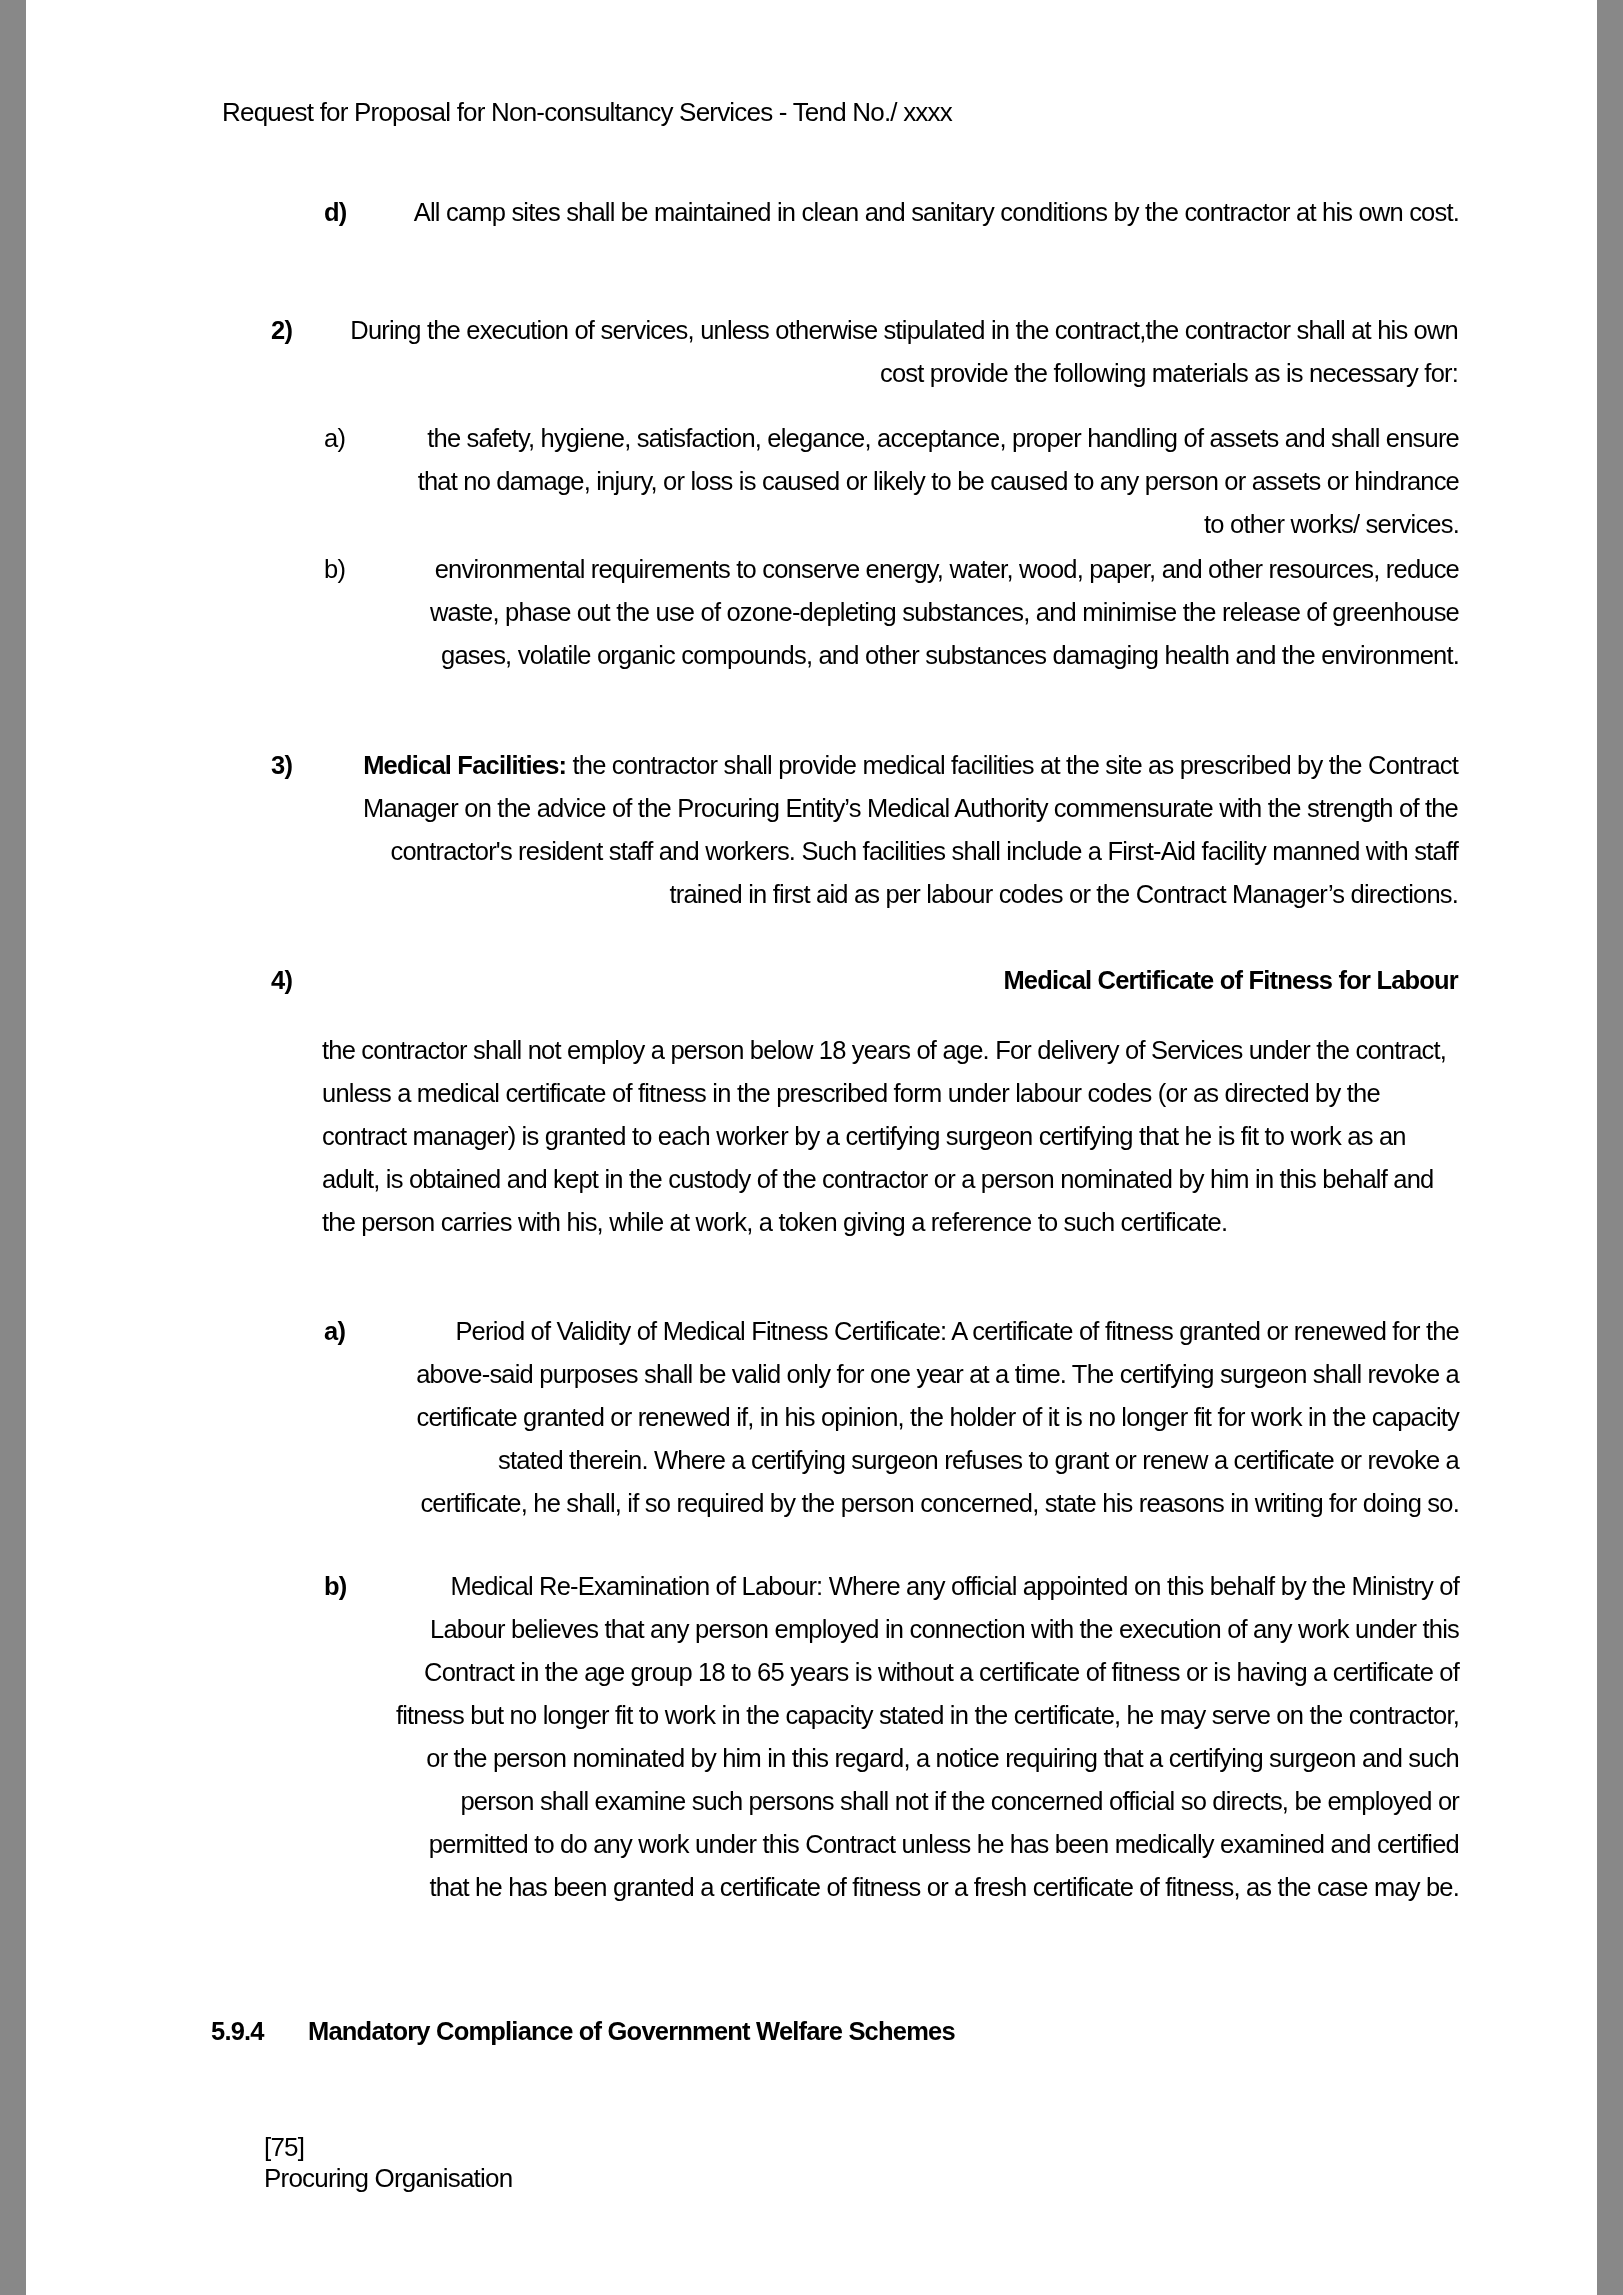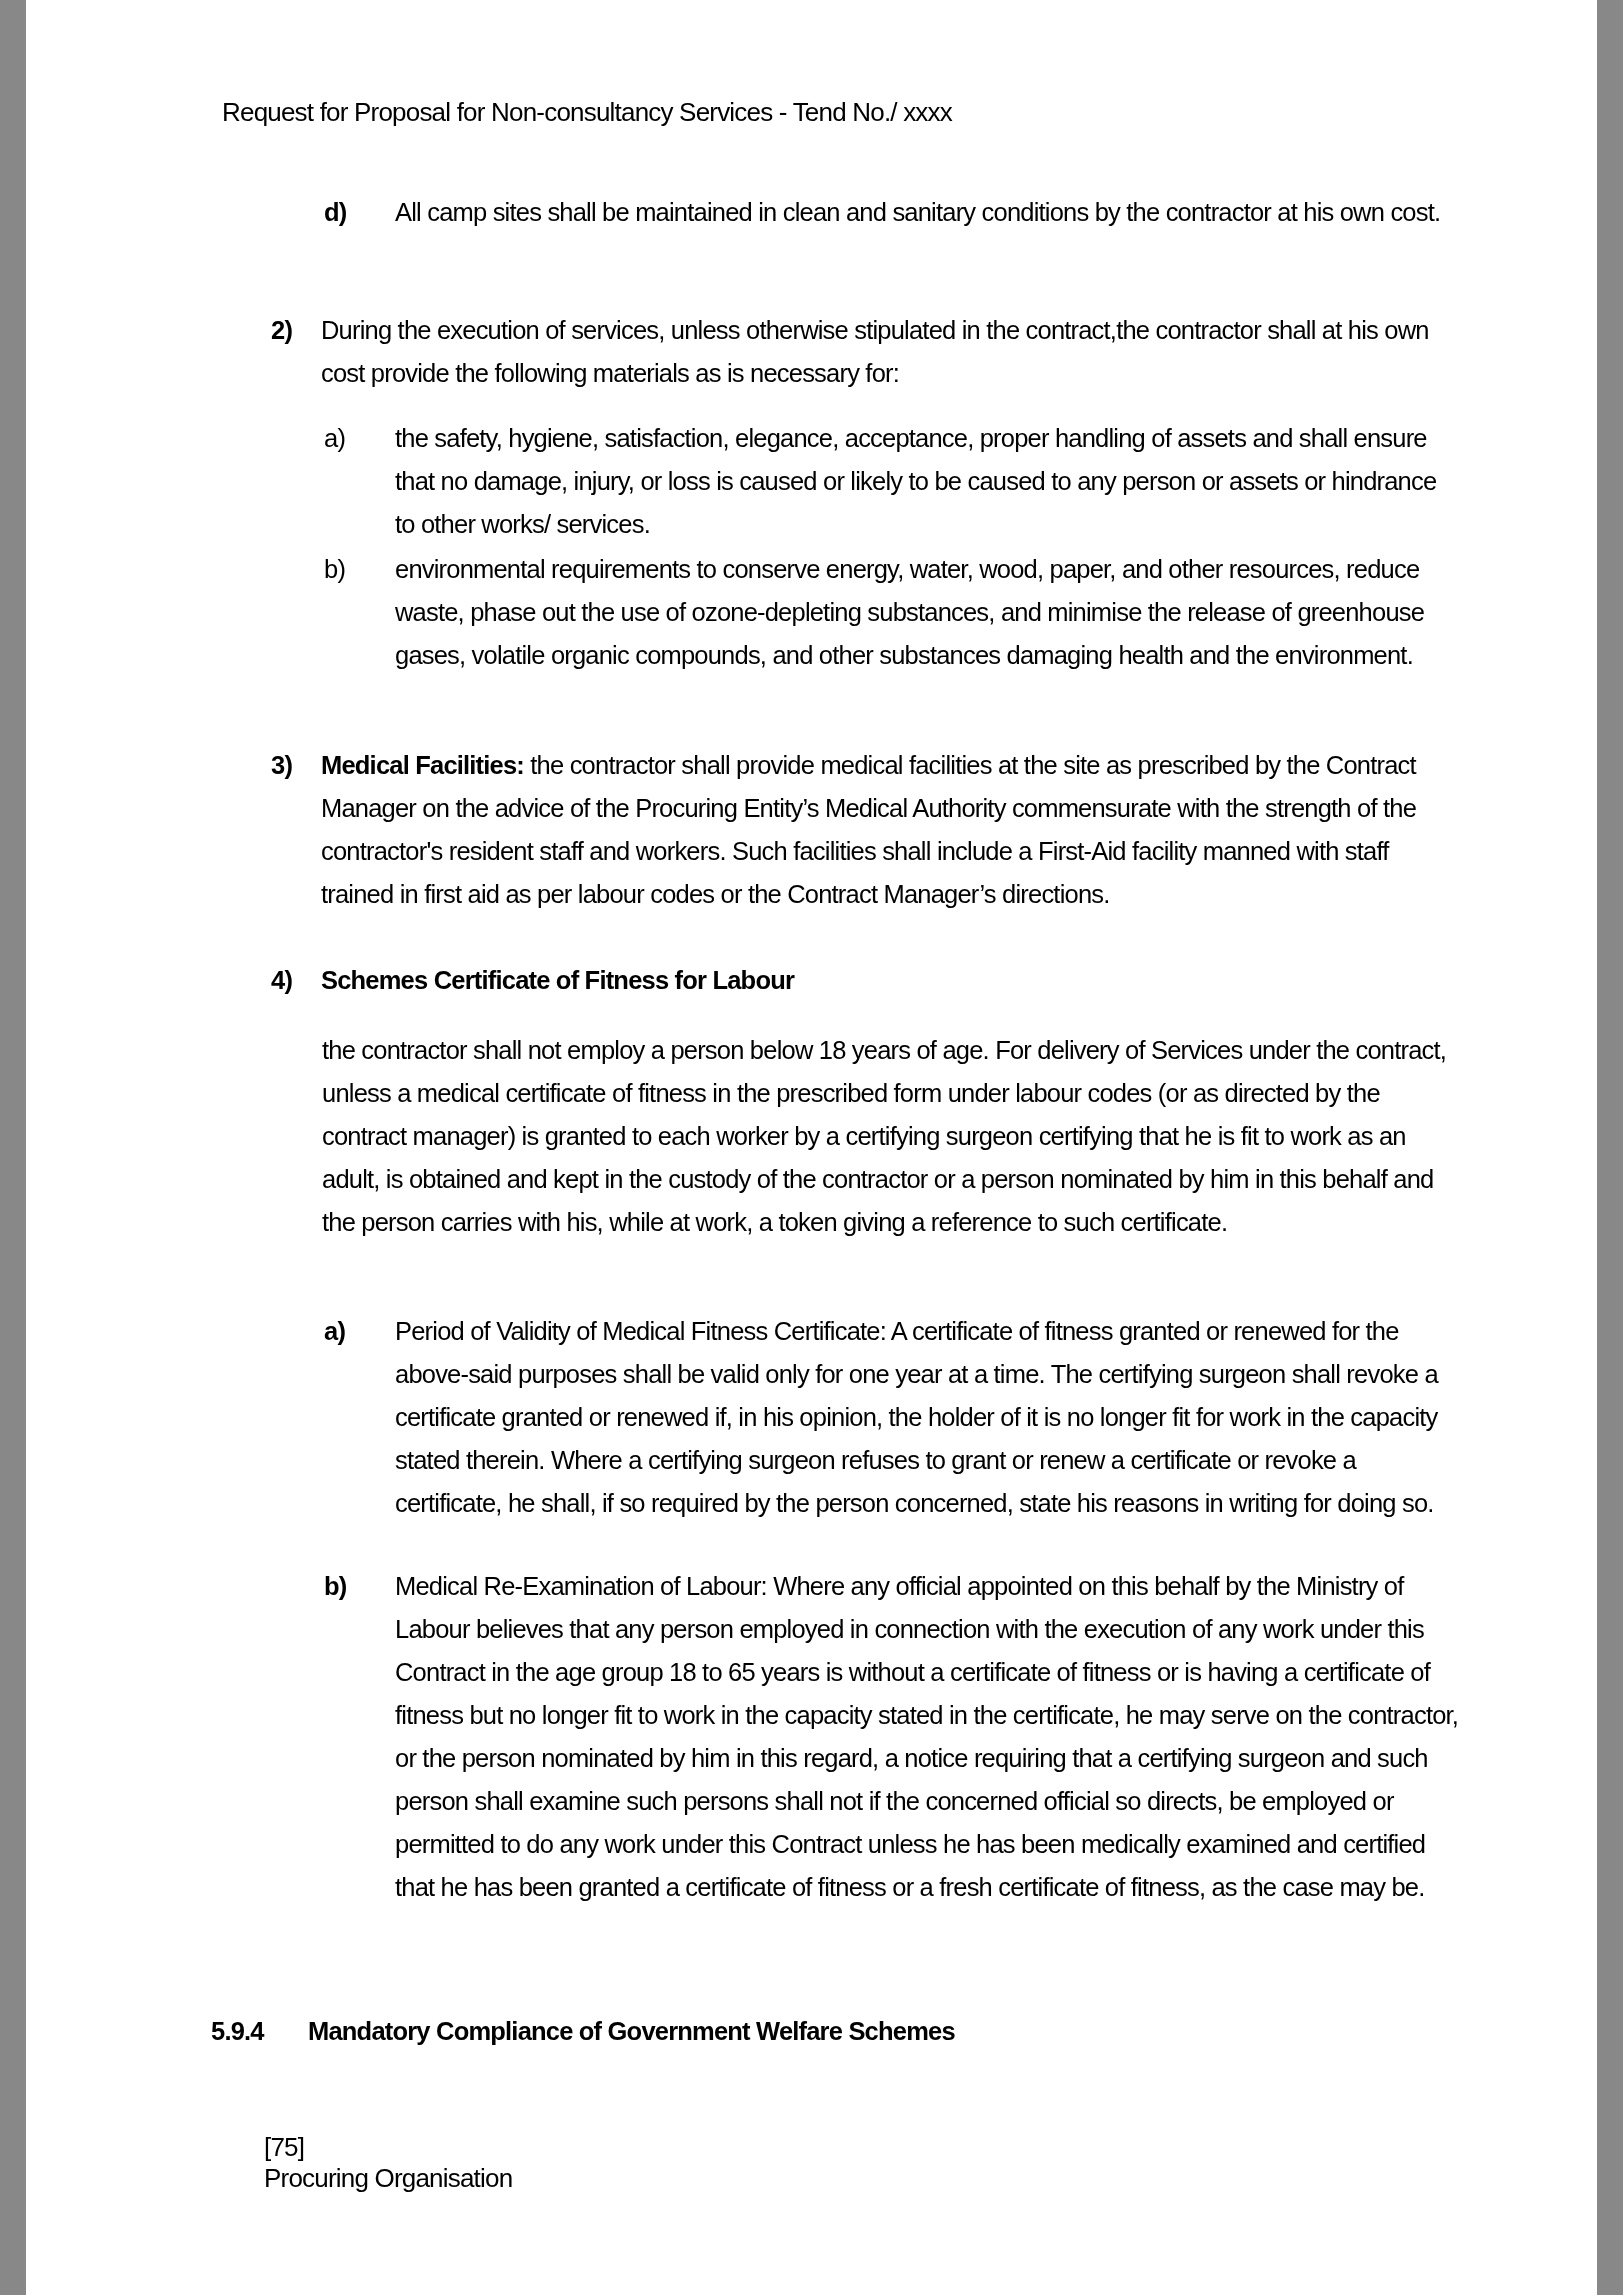--- a/index.html
+++ b/index.html
@@ -19,21 +19,21 @@
   }
   .abs { position: absolute; }
   .hdr {
     font-size: 26px;
     line-height: 31px;
     letter-spacing: -0.8px;
     white-space: nowrap;
   }
   .li { display: flex; align-items: flex-start; }
   .li .lbl { flex: 0 0 auto; }
-  .li .txt { flex: 1 1 auto; }
+  .li .txt { flex: 1 1 auto; text-align: right; }
   .b { font-weight: bold; }
   .footer-row {
     display: flex;
     justify-content: space-between;
     align-items: baseline;
     font-size: 26px;
     line-height: 31px;
     letter-spacing: -0.8px;
   }
   .sec-heading { display: flex; font-weight: bold; }
@@ -66,21 +66,21 @@
     <div class="txt" style="max-width:1065px;">environmental requirements to conserve energy, water, wood, paper, and other resources, reduce waste, phase out the use of ozone-depleting substances, and minimise the release of greenhouse gases, volatile organic compounds, and other substances damaging health and the environment.</div>
   </div>
 
   <div class="abs li" style="left:245px; top:744px; width:1188px;">
     <div class="lbl b" style="width:50px;">3)</div>
     <div class="txt" style="max-width:1137px;"><span class="b">Medical Facilities:</span><span> the contractor shall provide medical facilities at the site as prescribed by the Contract Manager on the advice of the Procuring Entity’s Medical Authority commensurate with the strength of the contractor's resident staff and workers. Such facilities shall include a First-Aid facility manned with staff trained in first aid as per labour codes or the Contract Manager’s directions.</span></div>
   </div>
 
   <div class="abs li b" style="left:245px; top:959px; width:1188px;">
     <div class="lbl" style="width:50px;">4)</div>
-    <div class="txt" style="max-width:1137px;">Schemes Certificate of Fitness for Labour</div>
+    <div class="txt" style="max-width:1137px;">Medical Certificate of Fitness for Labour</div>
   </div>
 
   <div class="abs" style="left:296px; top:1029px; width:1139px;">the contractor shall not employ a person below 18 years of age. For delivery of Services under the contract, unless a medical certificate of fitness in the prescribed form under labour codes (or as directed by the contract manager) is granted to each worker by a certifying surgeon certifying that he is fit to work as an adult, is obtained and kept in the custody of the contractor or a person nominated by him in this behalf and the person carries with his, while at work, a token giving a reference to such certificate.</div>
 
   <div class="abs li" style="left:298px; top:1310px; width:1135px;">
     <div class="lbl b" style="width:71px;">a)</div>
     <div class="txt" style="max-width:1065px;">Period of Validity of Medical Fitness Certificate: A certificate of fitness granted or renewed for the above-said purposes shall be valid only for one year at a time. The certifying surgeon shall revoke a certificate granted or renewed if, in his opinion, the holder of it is no longer fit for work in the capacity stated therein. Where a certifying surgeon refuses to grant or renew a certificate or revoke a certificate, he shall, if so required by the person concerned, state his reasons in writing for doing so.</div>
   </div>
 
   <div class="abs li" style="left:298px; top:1565px; width:1135px;">

